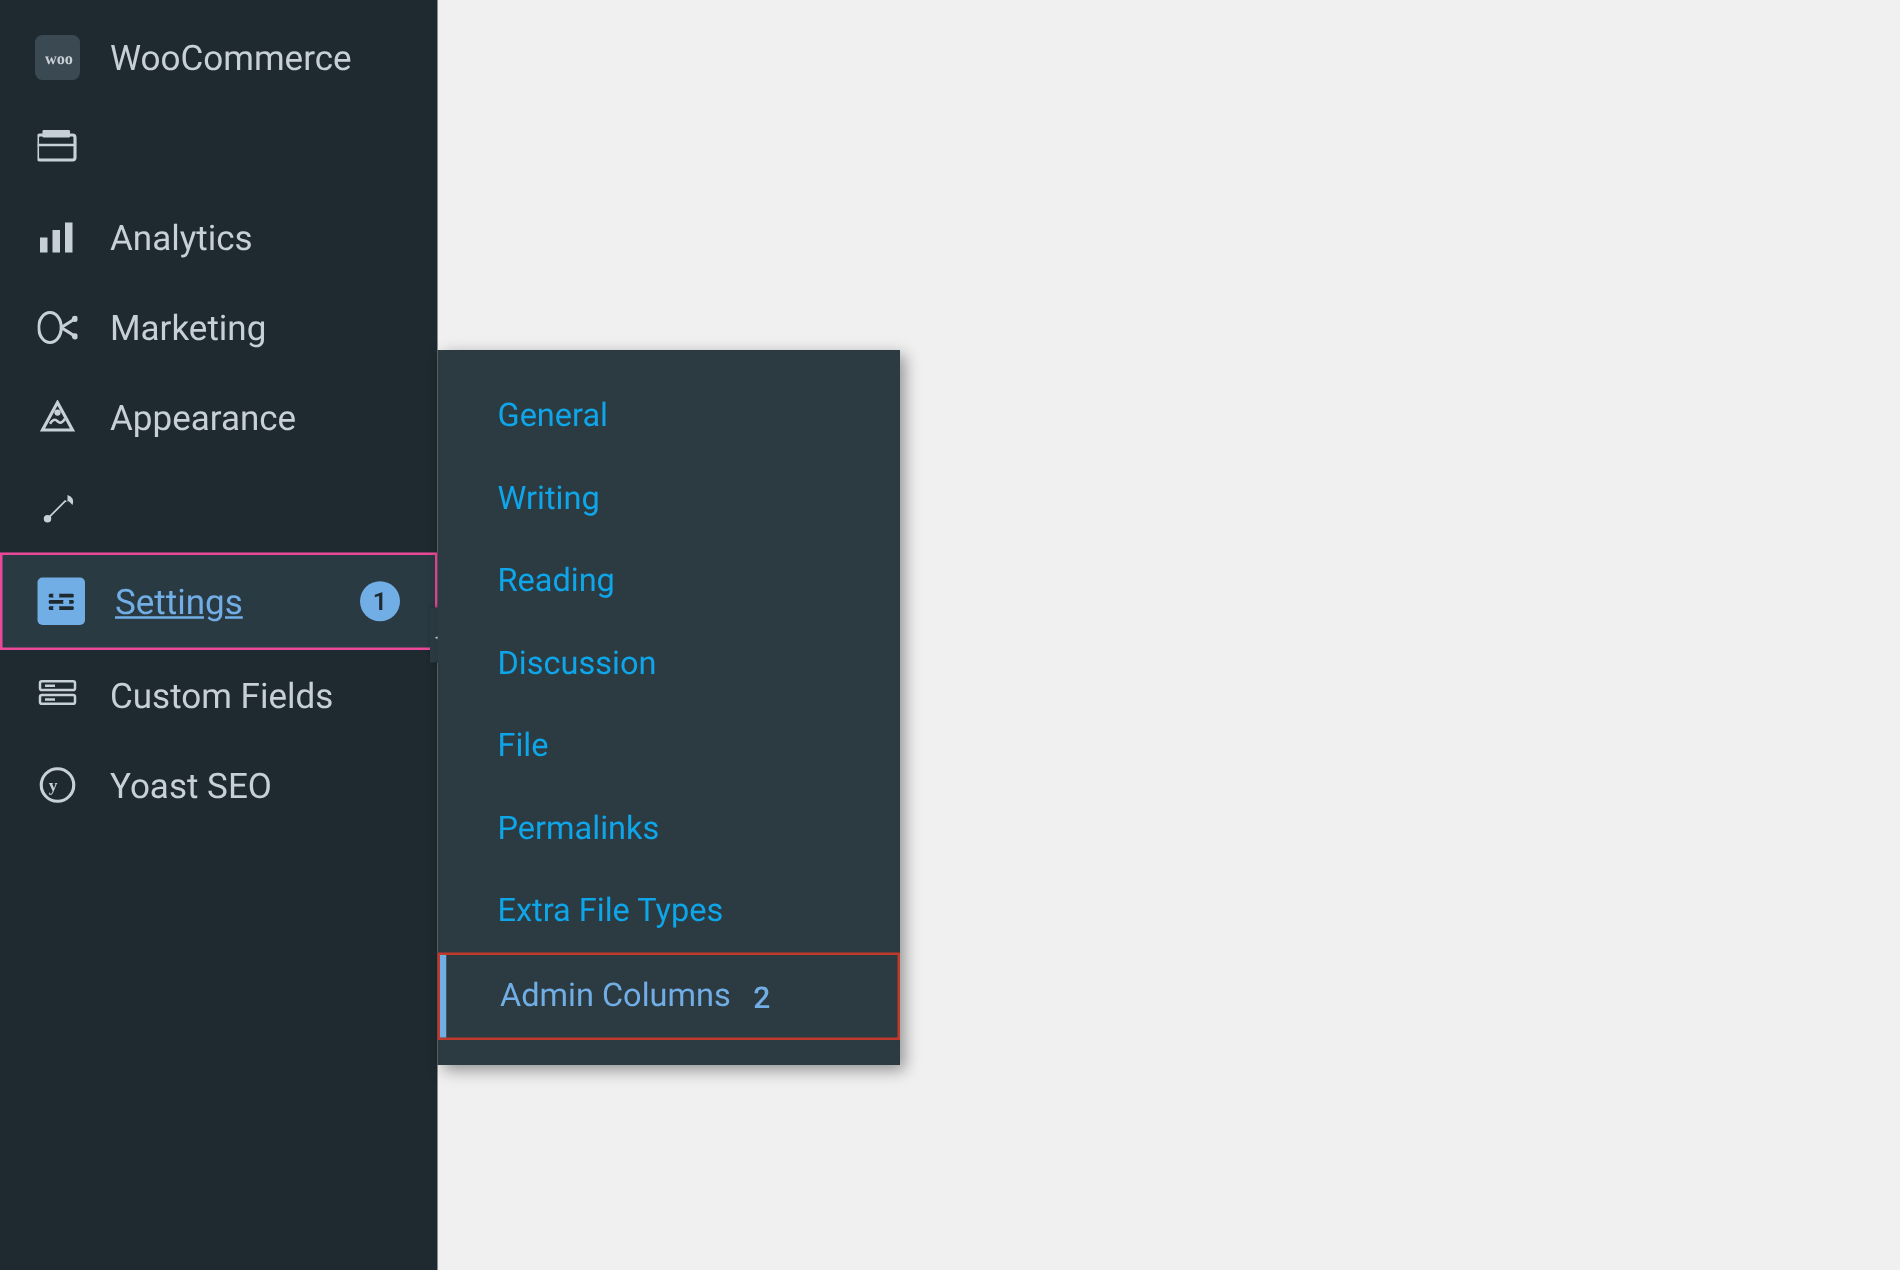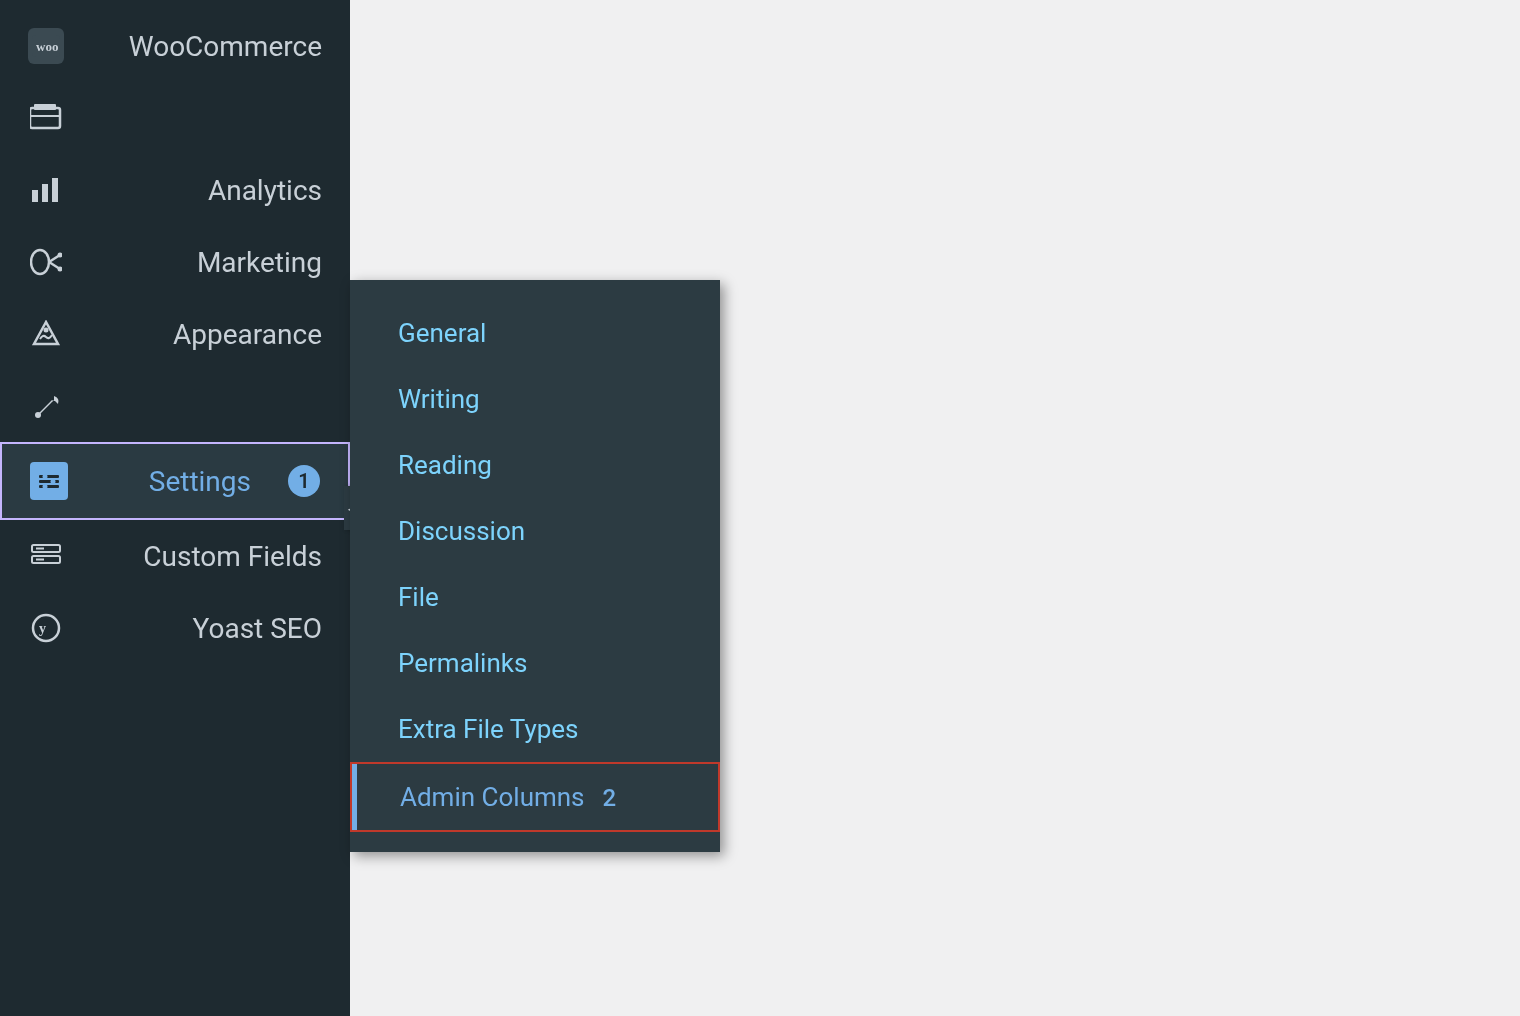--- a/index.html
+++ b/index.html
@@ -26,48 +26,48 @@
     }
 
     .sidebar-item {
       display: flex;
       align-items: center;
       padding: 18px 28px;
       cursor: pointer;
       color: #c8d0d7;
       font-size: 28px;
       font-weight: 400;
-      gap: 37px;
+      gap: 24px;
       position: relative;
     }
 
     .sidebar-item.active {
       background: #2a3a42;
       color: #72aee6;
-      border: 2px solid #c4b5fd;
+      border: 2px solid #ec4899;
+      text-decoration: underline;
     }
 
     .sidebar-item .icon {
       width: 36px;
       height: 36px;
       display: flex;
       align-items: center;
       justify-content: center;
       flex-shrink: 0;
       color: #c8d0d7;
       font-size: 28px;
     }
 
     .sidebar-item.active .label {
       color: #72aee6;
     }
 
     .sidebar-item .label {
       flex: 1;
-      text-align: right;
     }
 
     .sidebar-item .badge {
       background: #72aee6;
       color: #1e2a30;
       border-radius: 50%;
       width: 32px;
       height: 32px;
       display: flex;
       align-items: center;
@@ -95,21 +95,21 @@
       top: 280px;
       width: 370px;
       background: #2c3b42;
       z-index: 100;
       padding: 20px 0;
       box-shadow: 4px 4px 12px rgba(0,0,0,0.4);
     }
 
     .submenu-item {
       padding: 18px 48px;
-      color: #7dd3fc;
+      color: #0ea5e9;
       font-size: 26px;
       cursor: pointer;
       display: flex;
       align-items: center;
       gap: 10px;
     }
 
     .submenu-item.active {
       color: #72aee6;
       border: 2px solid #c0392b;

